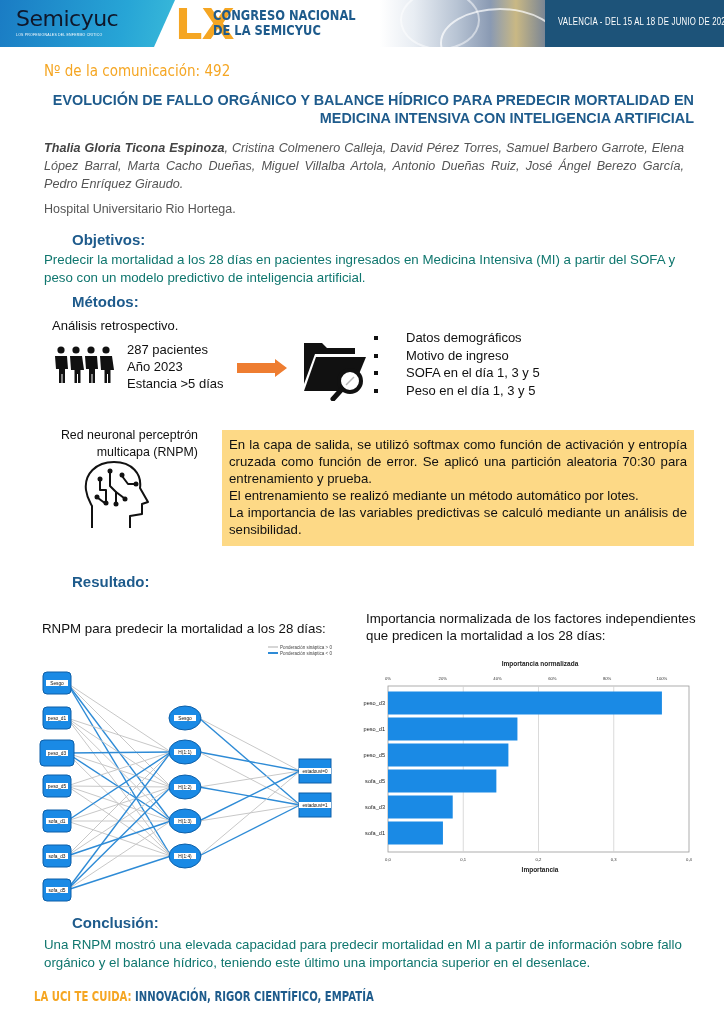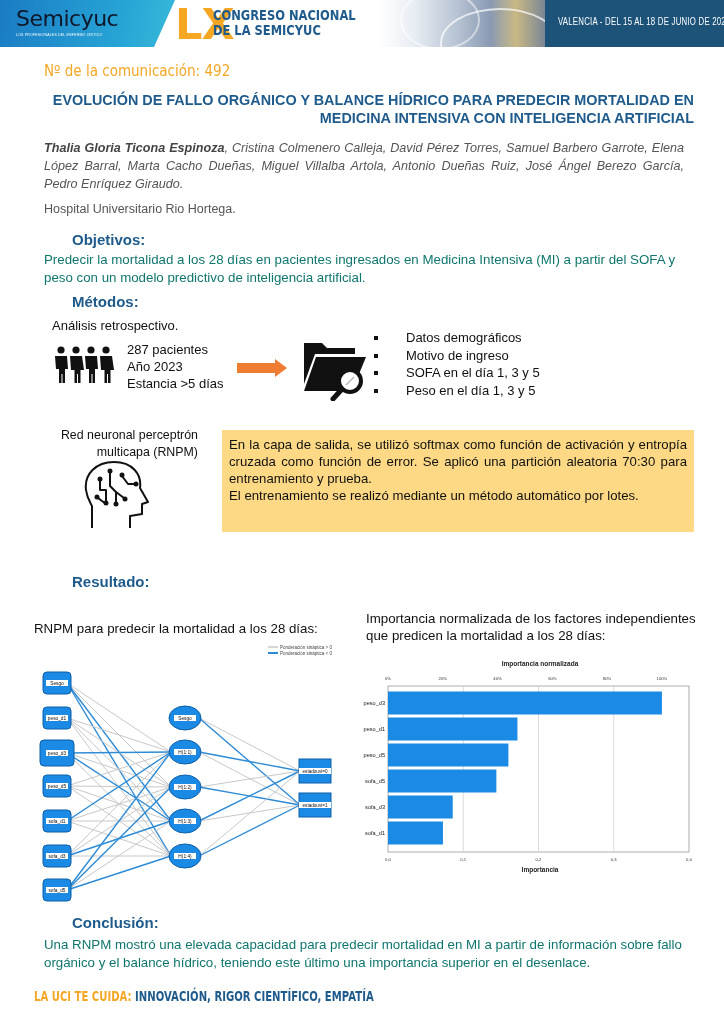--- a/index.html
+++ b/index.html
@@ -34,21 +34,21 @@
   .people-icon { position: absolute; left: 54px; top: 346px; width: 62px; height: 38px; }
   .patients { position: absolute; left: 127px; top: 341px; font-size: 13px; line-height: 17px; color: #111; }
   .arrow-icon { position: absolute; left: 237px; top: 359px; width: 50px; height: 18px; }
   .folder-icon { position: absolute; left: 302px; top: 337px; width: 68px; height: 64px; }
   .bullets { position: absolute; left: 372px; top: 329px; list-style: none; font-size: 13px; line-height: 17.5px; }
   .bullets li { position: relative; padding-left: 34px; }
   .bullets li::before { content: ""; position: absolute; left: 2px; top: 7px; width: 4px; height: 4px; background: #111; }
 
   .rnpm-label { position: absolute; left: 36px; top: 427px; width: 162px; text-align: right; font-size: 12.4px; line-height: 17px; color: #111; }
   .brain-icon { position: absolute; left: 80px; top: 460px; width: 72px; height: 70px; }
-  .yellow-box { position: absolute; left: 222px; top: 430px; width: 472px; height: 102px; background: #fdd986; padding: 6px 7px 0 7px; font-size: 13.2px; line-height: 17px; color: #111; text-align: justify; }
+  .yellow-box { position: absolute; left: 222px; top: 430px; width: 472px; height: 116px; background: #fdd986; padding: 6px 7px 0 7px; font-size: 13.2px; line-height: 17px; color: #111; text-align: justify; }
   .yellow-box p { margin: 0; }
 
   .sub-label { position: absolute; font-size: 13.3px; line-height: 17px; color: #111; }
 
   .nn-svg { position: absolute; left: 30px; top: 643px; width: 330px; height: 265px; }
   .chart-svg { position: absolute; left: 355px; top: 656px; width: 345px; height: 230px; }
 
   .footer-tag { position: absolute; left: 34px; top: 988px; font-size: 14px; font-weight: bold; transform: scaleX(0.72); transform-origin: left top; white-space: nowrap; font-family: "DejaVu Sans", sans-serif; }
   .footer-tag .o { color: #f5a623; }
   .footer-tag .b { color: #1e5b8c; }
@@ -138,24 +138,25 @@
       <circle cx="26" cy="43" r="2.5"></circle>
       <circle cx="36" cy="44" r="2.5"></circle>
     <circle cx="17" cy="37" r="2.5"></circle>
       <circle cx="45" cy="39" r="2.5"></circle>
   </g>
 </svg>
 
 <div class="yellow-box">
   <p>En la capa de salida, se utilizó softmax como función de activación y entropía cruzada como función de error. Se aplicó una partición aleatoria 70:30 para entrenamiento y prueba.</p>
   <p>El entrenamiento se realizó mediante un método automático por lotes.</p>
+  <p>La importancia de las variables predictivas se calculó mediante un análisis de sensibilidad.</p>
 </div>
 
 <div class="section-h" style="top:573px;">Resultado:</div>
-<div class="sub-label" style="left:34px;top:620px;">RNPM para predecir la mortalidad a los 28 días:</div>
+<div class="sub-label" style="left:42px;top:620px;">RNPM para predecir la mortalidad a los 28 días:</div>
 <div class="sub-label" style="left:366px;top:610px;width:330px;">Importancia normalizada de los factores independientes que predicen la mortalidad a los 28 días:</div>
 
 <svg class="nn-svg" id="nn-svg" viewBox="0 0 330 265">
   <g id="nn-legend">
     <line x1="238" y1="4" x2="248" y2="4" stroke="#c8c8c8" stroke-width="1.5"></line>
     <text x="250" y="6" font-size="4.5" fill="#444">Ponderación sináptica &gt; 0</text>
     <line x1="238" y1="10" x2="248" y2="10" stroke="#2e8bd6" stroke-width="2"></line>
     <text x="250" y="12" font-size="4.5" fill="#444">Ponderación sináptica &lt; 0</text>
   </g>
   <g id="nn-edges">

